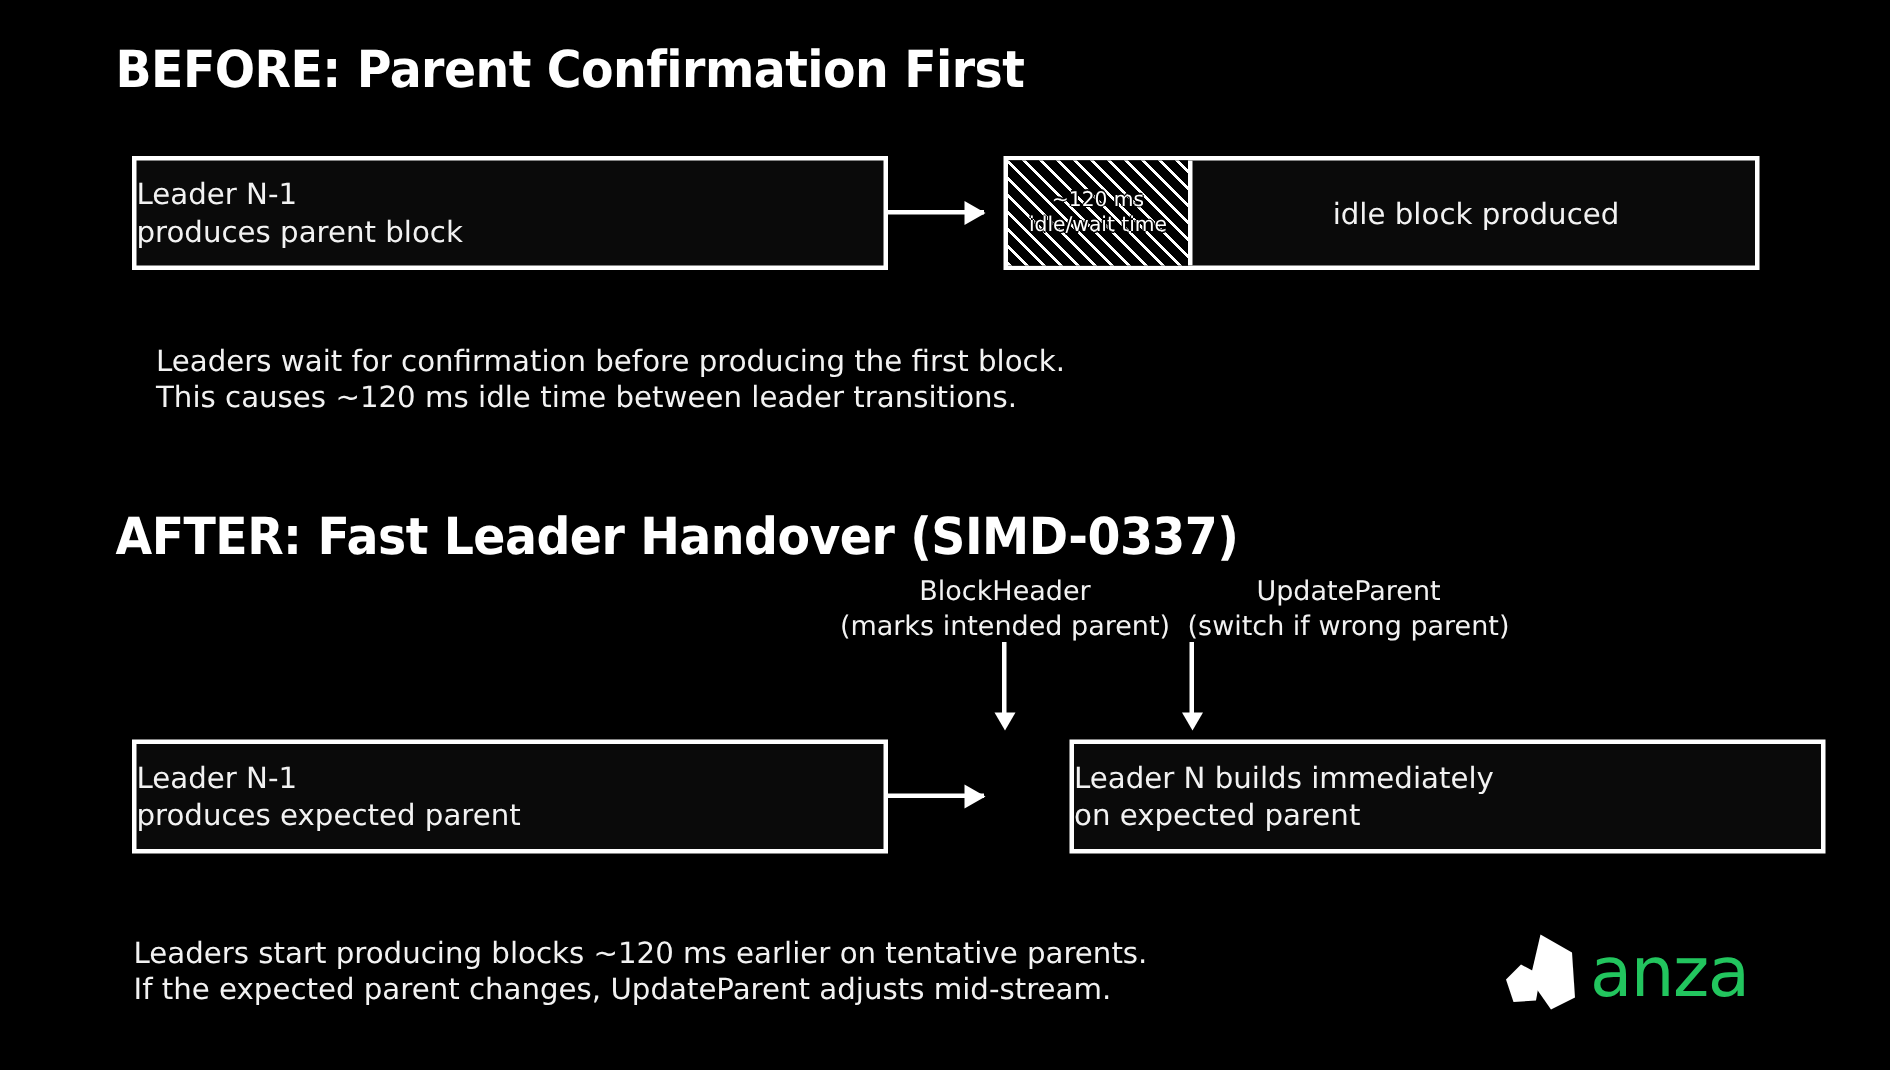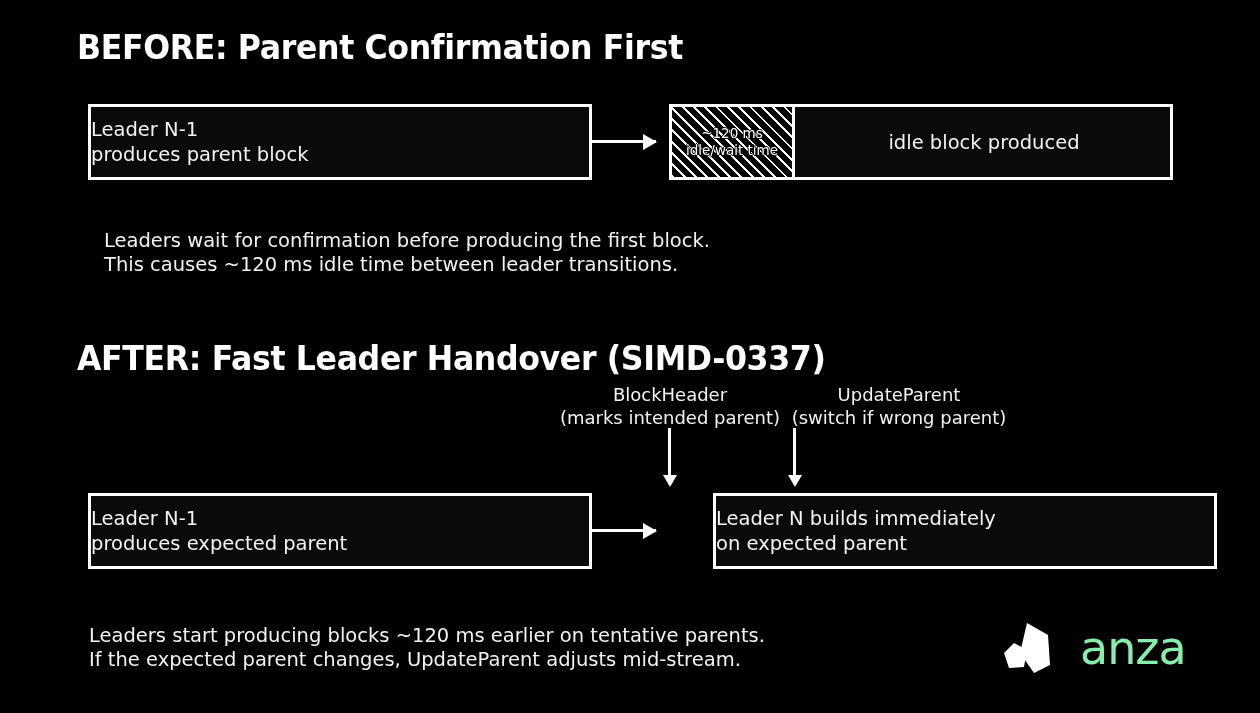--- a/index.html
+++ b/index.html
@@ -178,22 +178,22 @@
   }
   #anza-mark {
     width: 60px;
     height: 52px;
     flex: none;
   }
   #anza-wordmark {
     font-size: 46px;
     line-height: 46px;
     letter-spacing: -1px;
-    color: #86efac;
-    margin-left: 20px;
+    color: #22c55e;
+    margin-left: 0;
     font-family: "DejaVu Sans", sans-serif;
   }
 </style>
 </head>
 <body>
 
 <div class="stage">
 
   <div class="section-title" id="title-before">BEFORE: Parent Confirmation First</div>
 

